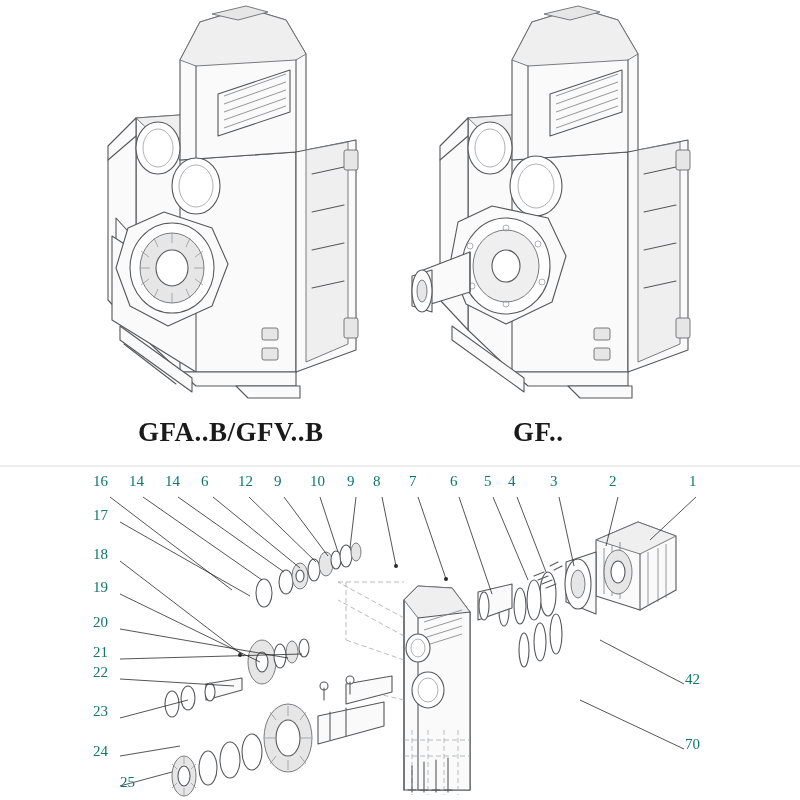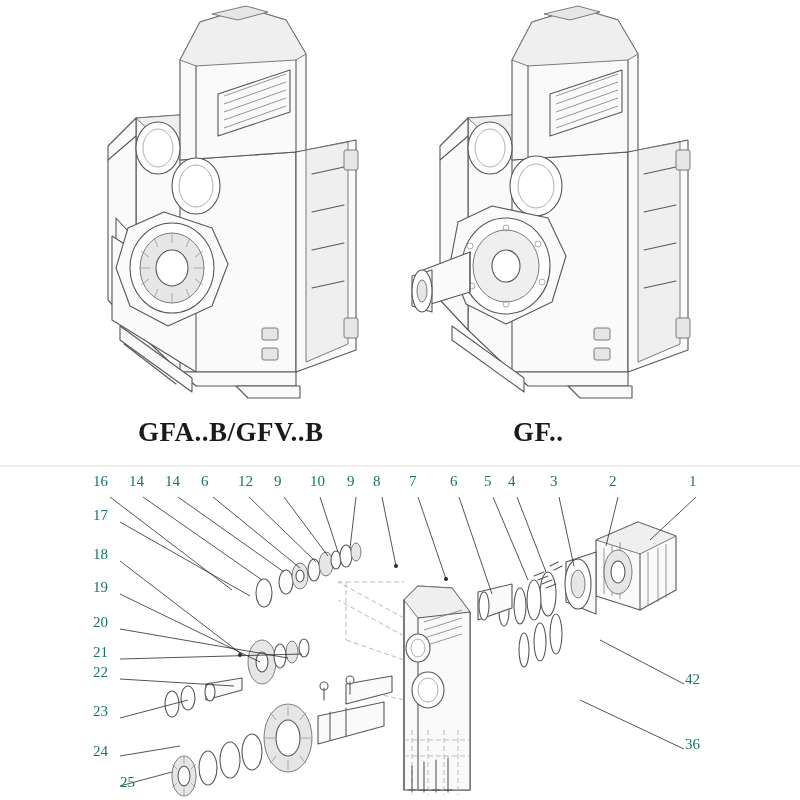--- a/index.html
+++ b/index.html
@@ -420,16 +420,16 @@
       <div class="callout-num" style="left: 93px; top: 507px;">17</div>
       <div class="callout-num" style="left: 93px; top: 546px;">18</div>
       <div class="callout-num" style="left: 93px; top: 579px;">19</div>
       <div class="callout-num" style="left: 93px; top: 614px;">20</div>
       <div class="callout-num" style="left: 93px; top: 644px;">21</div>
       <div class="callout-num" style="left: 93px; top: 664px;">22</div>
       <div class="callout-num" style="left: 93px; top: 703px;">23</div>
       <div class="callout-num" style="left: 93px; top: 743px;">24</div>
       <div class="callout-num" style="left: 93px; top: 774px; margin-left: 27px;">25</div>
       <div class="callout-num" style="left: 685px; top: 671px;">42</div>
-      <div class="callout-num" style="left: 685px; top: 736px;">36</div>
+      <div class="callout-num" style="left: 685px; top: 736px;">70</div>
     </div>
 
 </div>
 
 </body></html>

